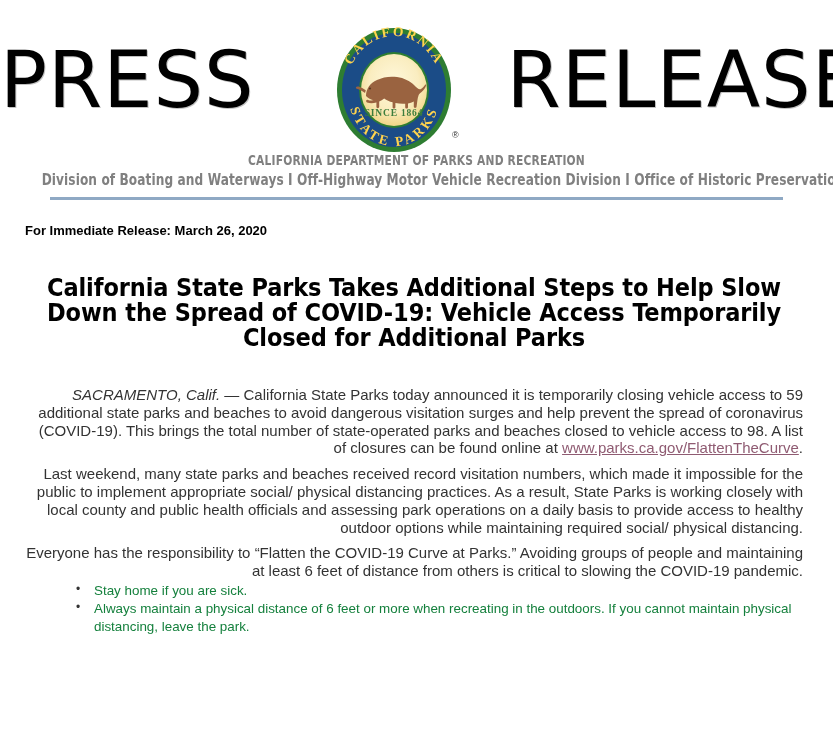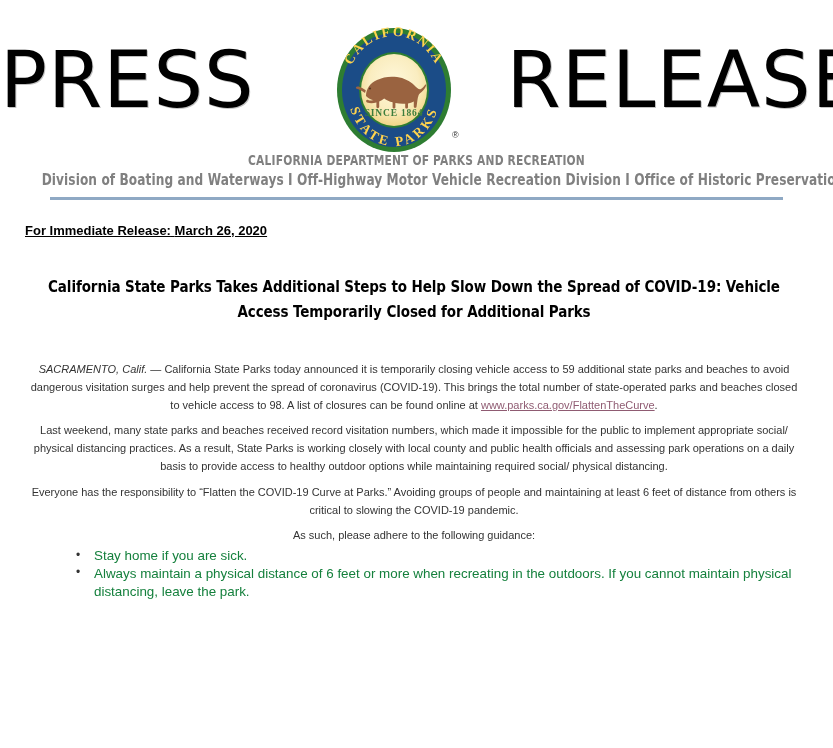--- a/index.html
+++ b/index.html
@@ -86,47 +86,46 @@
   
   .body-wrap {
     padding: 0 30px 0 25px;
   }
   .meta {
     margin-top: 22px;
     font-size: 13px;
     line-height: 17px;
     font-weight: 700;
     color: #000000;
-    text-decoration: underline;
   }
   .meta.contact { margin-top: 17px; }
   .link-blue {
     color: #1155CC;
     text-decoration: underline;
     font-weight: 700;
   }
 
   .headline {
     margin: 36px 18px 0 18px;
     text-align: center;
     font-family: "DejaVu Sans Condensed", "Liberation Sans Narrow", "Liberation Sans", sans-serif;
     font-weight: 700;
-    font-size: 15px;
+    font-size: 25px;
     line-height: 25px;
     color: #000000;
     letter-spacing: -0.1px;
   }
 
   p.para {
     margin: 0;
     padding: 0;
-    font-size: 11px;
+    font-size: 15px;
     line-height: 17.8px;
     color: #333333;
-    text-align: center;
+    text-align: right;
   }
   p.para.first { margin-top: 36px; }
   p.para.spaced { margin-top: 8px; }
   .dateline { font-style: italic; }
   .link-url {
     color: #8F5B72;
     text-decoration: underline;
   }
 
   ul.guidance {
@@ -230,20 +229,19 @@
     <h1 class="headline">California State Parks Takes Additional Steps to Help Slow Down the Spread of COVID-19: Vehicle Access Temporarily Closed for Additional Parks</h1>
 
     <p class="para first">
       <span class="dateline">SACRAMENTO, Calif.</span><span> — California State Parks today announced it is temporarily closing vehicle access to 59 additional state parks and beaches to avoid dangerous visitation surges and help prevent the spread of coronavirus (COVID-19). This brings the total number of state-operated parks and beaches closed to vehicle access to 98. A list of closures can be found online at </span><a class="link-url" href="#">www.parks.ca.gov/FlattenTheCurve</a><span>.</span>
     </p>
 
     <p class="para spaced">Last weekend, many state parks and beaches received record visitation numbers, which made it impossible for the public to implement appropriate social/ physical distancing practices. As a result, State Parks is working closely with local county and public health officials and assessing park operations on a daily basis to provide access to healthy outdoor options while maintaining required social/ physical distancing.</p>
 
     <p class="para spaced">Everyone has the responsibility to “Flatten the COVID-19 Curve at Parks.” Avoiding groups of people and maintaining at least 6 feet of distance from others is critical to slowing the COVID-19 pandemic.</p>
 
-    <p class="para spaced">As such, please adhere to the following guidance:</p>
 
     <ul class="guidance">
       <li>Stay home if you are sick.</li>
       <li>Always maintain a physical distance of 6 feet or more when recreating in the outdoors. If you cannot maintain physical distancing, leave the park.</li>
     </ul>
   </div>
 </div>
 
 </body></html>

